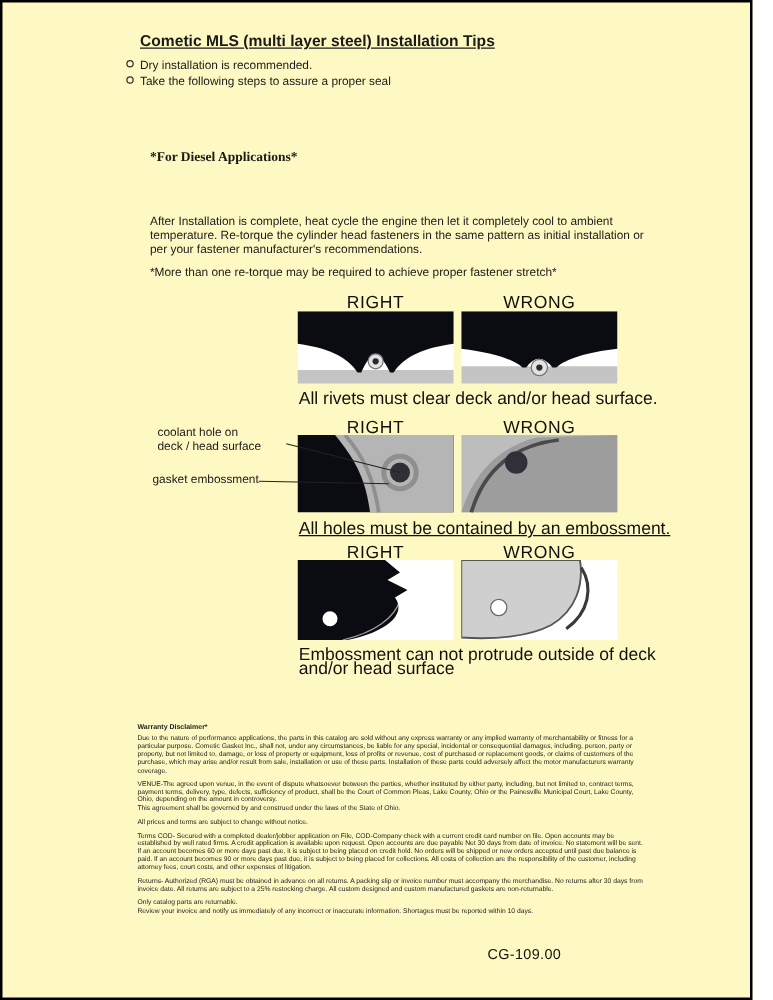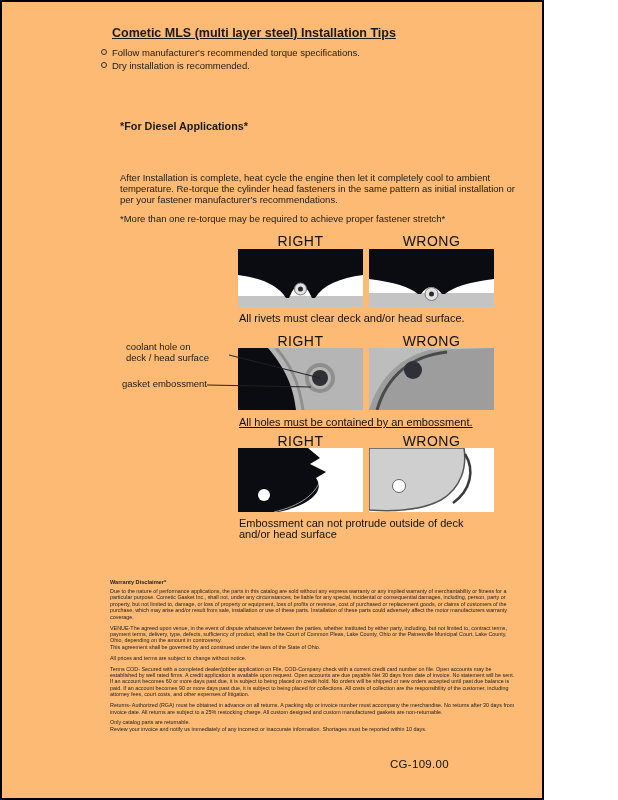--- a/index.html
+++ b/index.html
@@ -1,47 +1,47 @@
 <!DOCTYPE html>
 <html><head>
 <meta charset="utf-8">
 <style>
   html,body{margin:0;padding:0;background:#ffffff;}
   .page{
-    position:relative;width:544px;height:800px;background:#fdba74;
+    position:relative;width:602px;height:800px;background:#fef9c3;
     border:2px solid #000;box-sizing:border-box;overflow:hidden;
     font-family:"Liberation Sans",sans-serif;color:#1a1a1a;
   }
   .abs{position:absolute;}
   .title{font-size:12.5px;font-weight:bold;text-decoration:underline;white-space:nowrap;}
   .body-text{font-size:9.5px;line-height:11px;}
   .bullet-row{font-size:9.5px;line-height:13px;white-space:nowrap;}
   .sub-bullet-row{font-size:9.5px;line-height:12.5px;white-space:nowrap;}
   .circ{width:4px;height:4px;border:1px solid #333;border-radius:50%;display:inline-block;margin-right:5px;vertical-align:1px;}
   .dot{width:4px;height:4px;background:#111;border-radius:50%;display:inline-block;margin-right:5px;vertical-align:1px;}
-  .heading-bold{font-size:10.8px;font-weight:bold;white-space:nowrap;}
+  .heading-bold{font-size:10.8px;font-weight:bold;white-space:nowrap;font-family:Liberation Serif, serif;}
   .rw-label{font-size:14px;color:#111;text-align:center;width:125px;letter-spacing:0.5px;}
-  .caption{font-size:11px;line-height:11px;color:#111;white-space:pre-line;}
+  .caption{font-size:14px;line-height:11px;color:#111;white-space:pre-line;}
   .fig{display:block;}
   .annot{font-size:9.5px;line-height:10.5px;white-space:pre-line;}
   .disclaimer{width:405px;color:#222;}
   .disc-head{font-size:5.6px;font-weight:bold;margin-bottom:3px;}
   .disc-p{font-size:5.4px;line-height:6.4px;margin-bottom:4.5px;white-space:pre-line;}
   .footer-code{font-size:11.5px;letter-spacing:0.3px;color:#111;white-space:nowrap;text-align:right;}
 </style>
 </head>
 <body>
 
 <div class="page">
 
   <div class="abs title" style="left:110px;top:24px;">Cometic MLS (multi layer steel) Installation Tips</div>
 
   <div class="abs" style="left:99px;top:44px;">
-    <div class="bullet-row"><span class="circ"></span><span>Follow manufacturer's recommended torque specifications.</span></div>
     <div class="bullet-row"><span class="circ"></span><span>Dry installation is recommended.</span></div>
+    <div class="bullet-row"><span class="circ"></span><span>Take the following steps to assure a proper seal</span></div>
   </div>
 
 
   <div class="abs heading-bold" style="left:118px;top:118px;">*For Diesel Applications*</div>
 
   <div class="abs body-text" style="left:118px;top:170px;width:400px;">After Installation is complete, heat cycle the engine then let it completely cool to ambient temperature. Re-torque the cylinder head fasteners in the same pattern as initial installation or per your fastener manufacturer's recommendations.</div>
   <div class="abs body-text" style="left:118px;top:211px;width:420px;">*More than one re-torque may be required to achieve proper fastener stretch*</div>
 
   <div class="abs rw-label" style="left:236px;top:231px;">RIGHT</div>
   <div class="abs rw-label" style="left:367px;top:231px;">WRONG</div>

